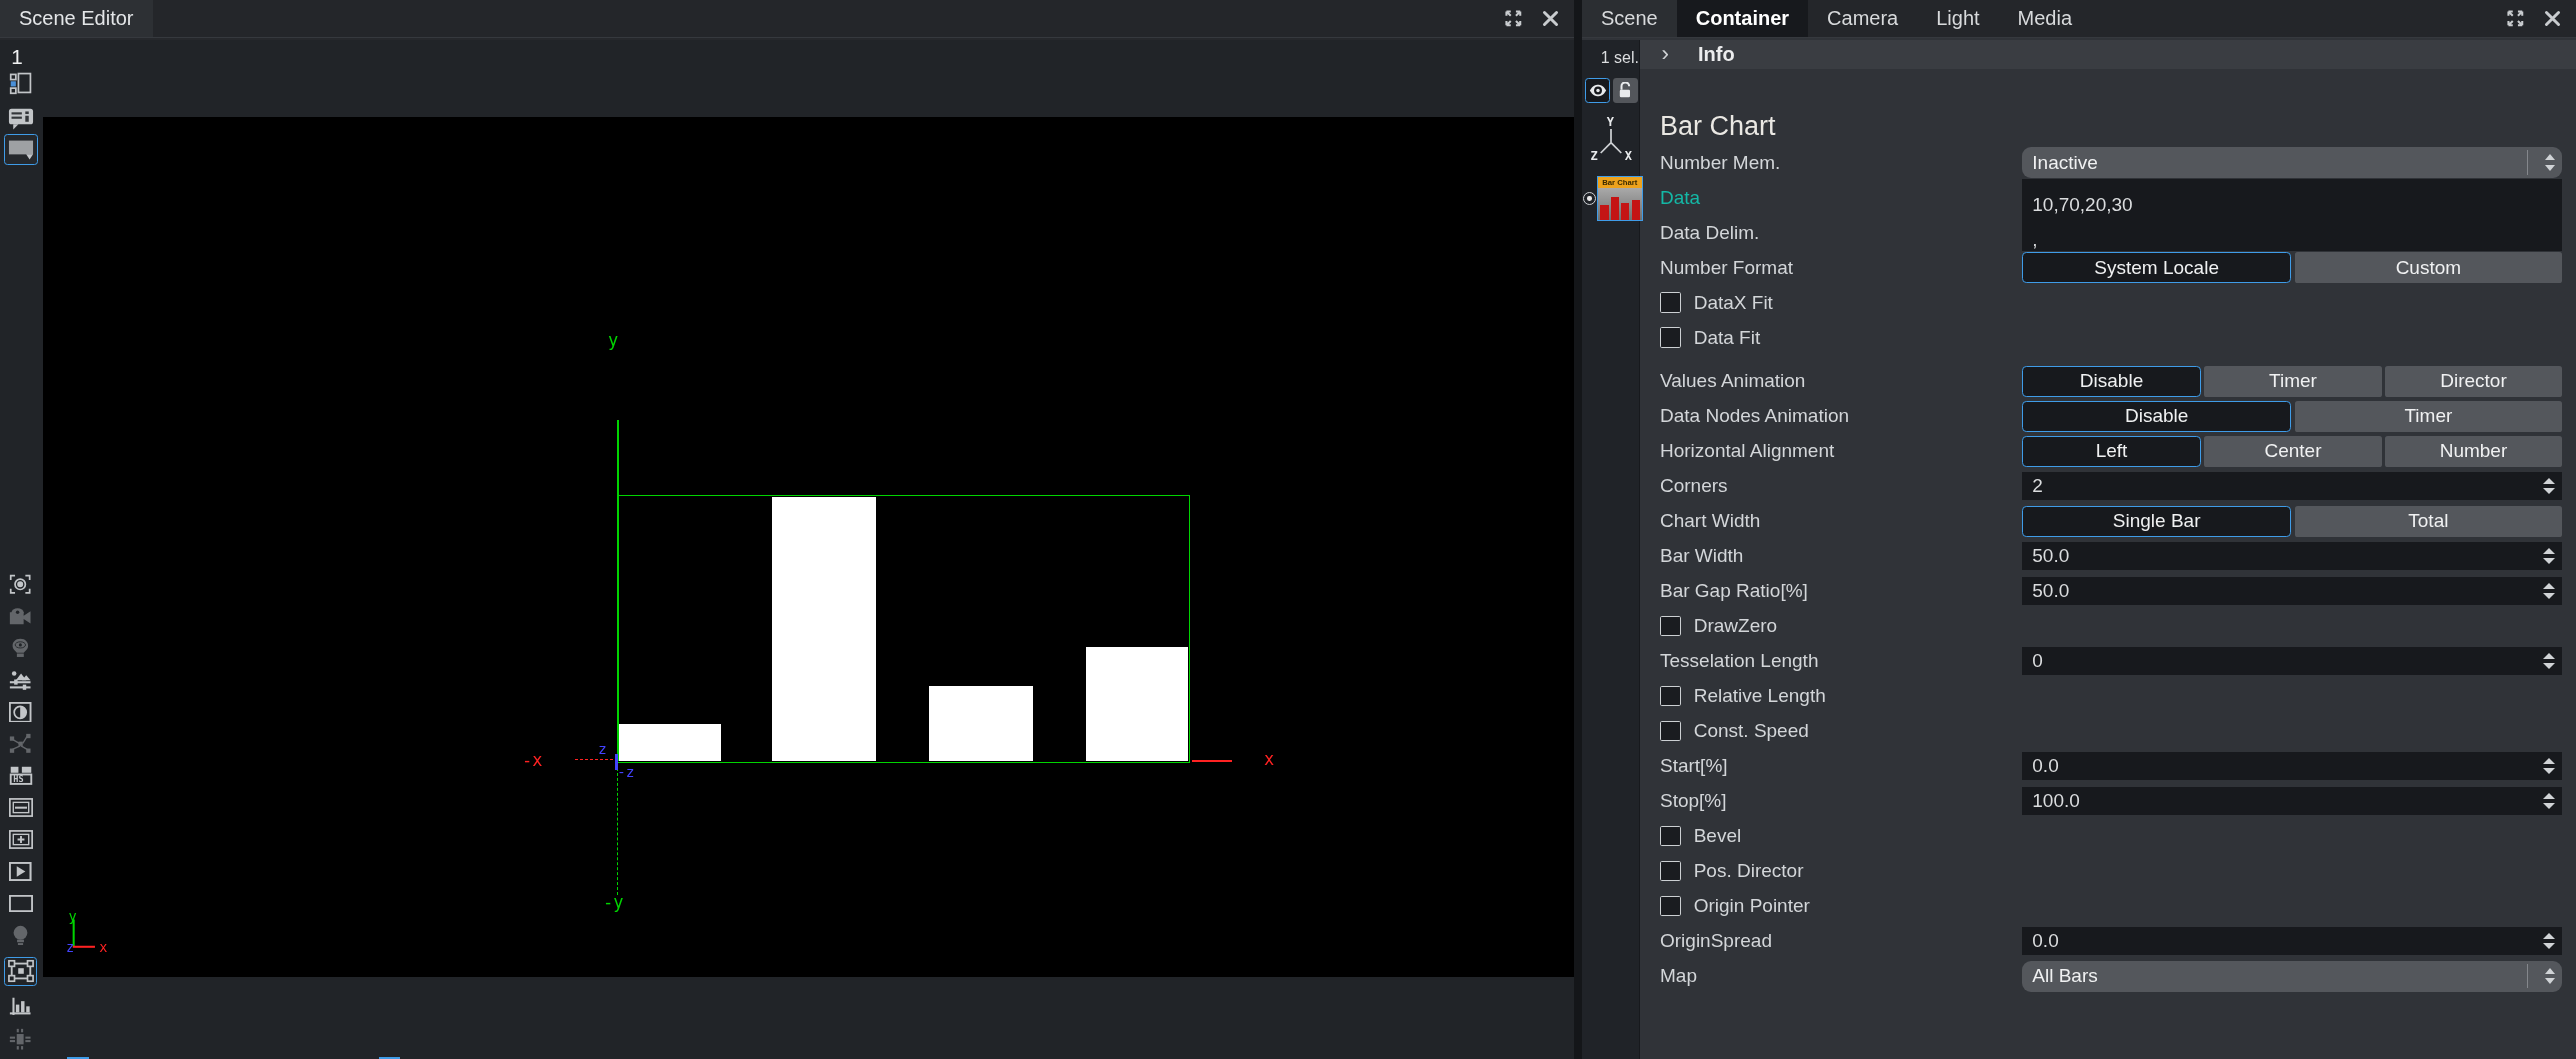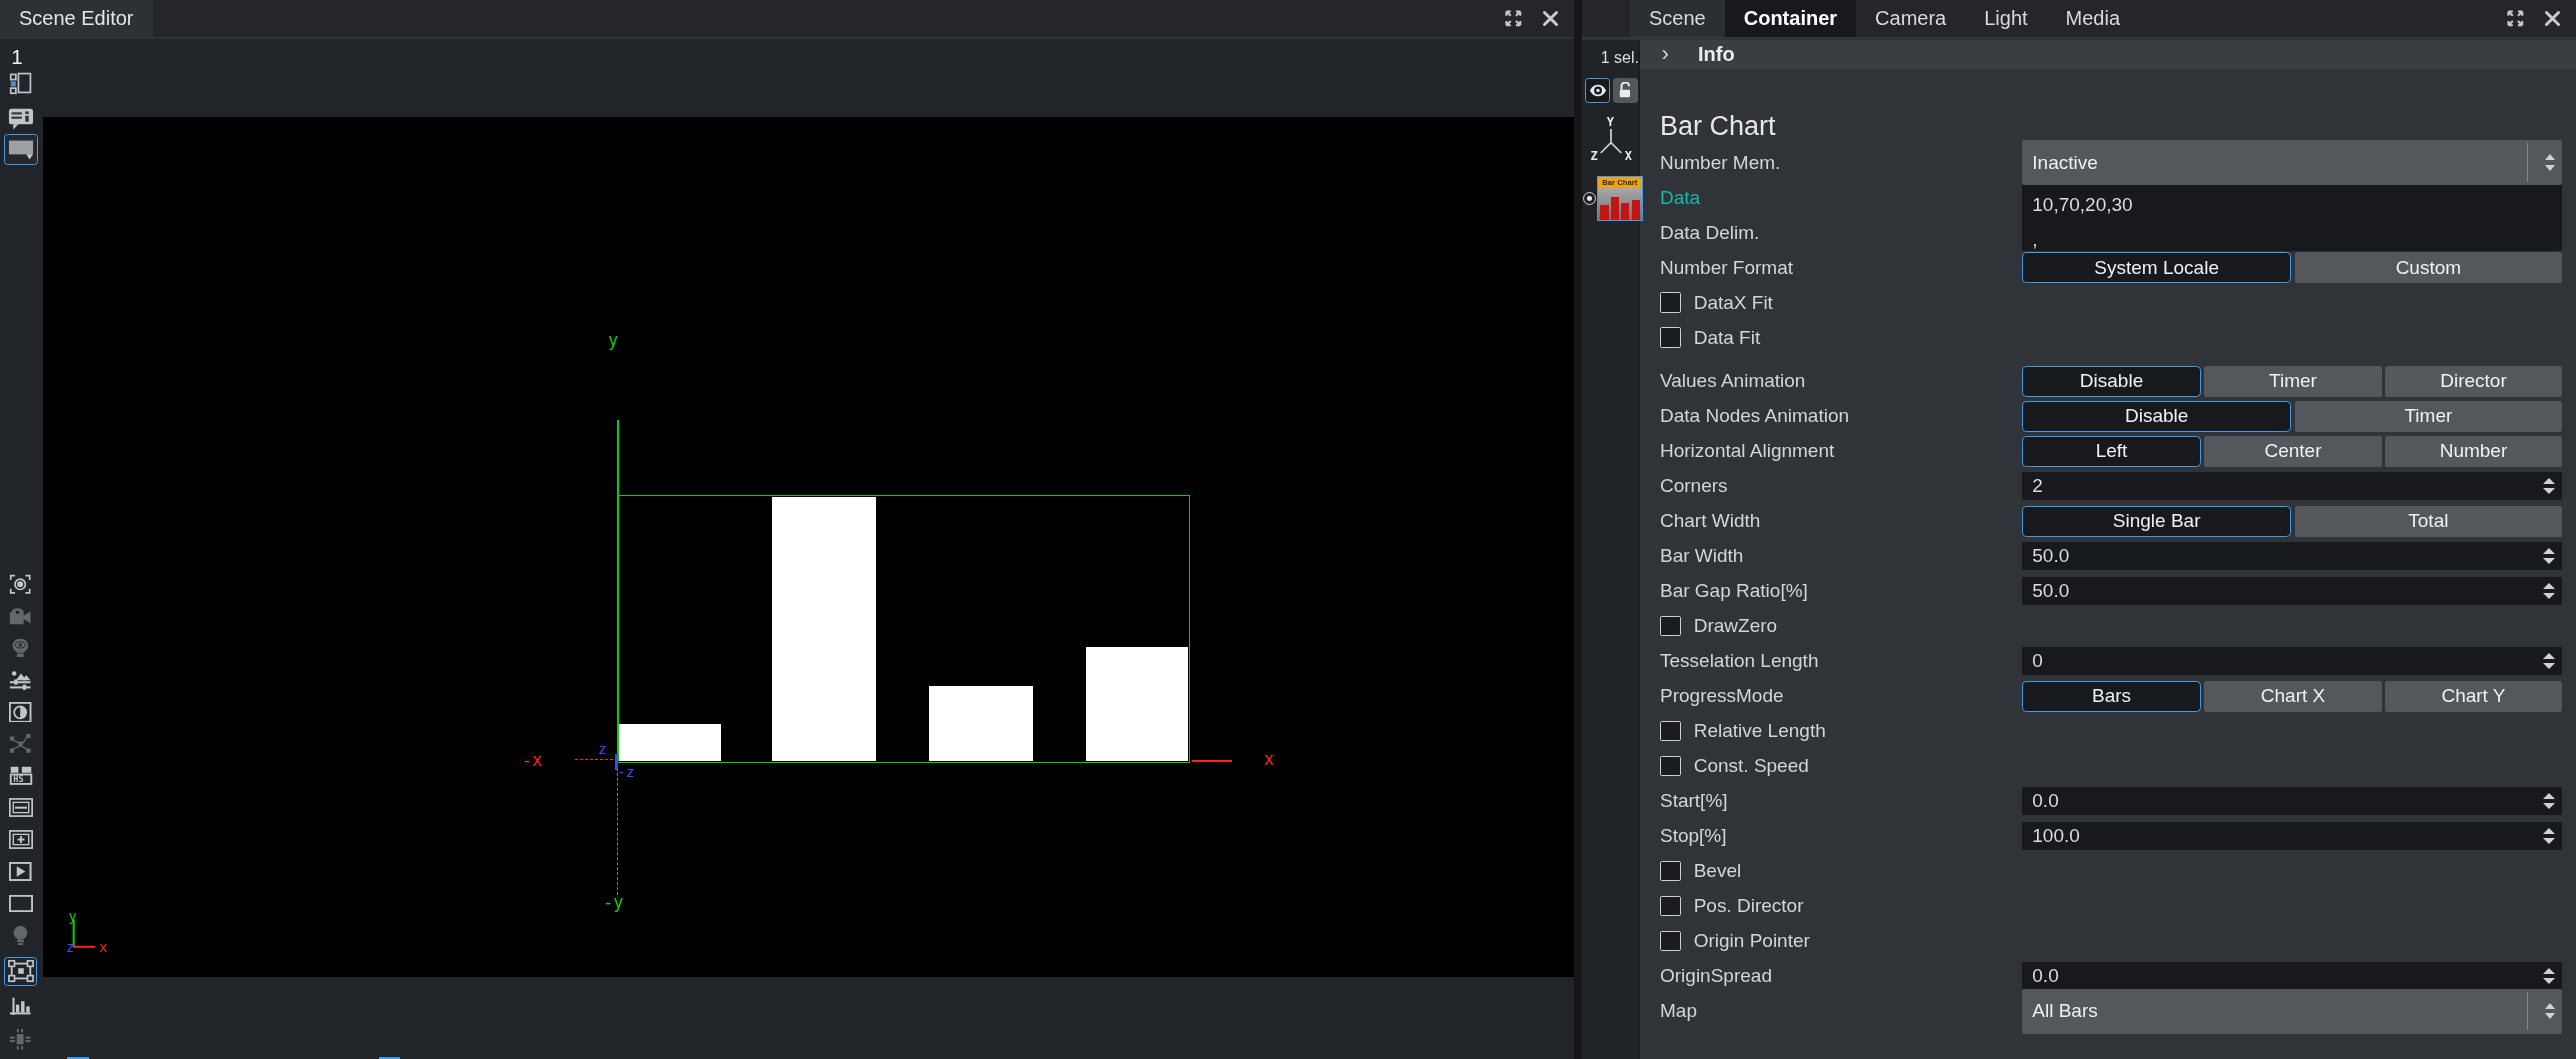--- a/index.html
+++ b/index.html
@@ -44,21 +44,21 @@
   .reddash  { position:absolute; left:532px; top:642px; width:38px; height:0; border-top:1.7px dashed #ff2222; }
   .bluetick { position:absolute; left:572px; top:637px; width:2.6px; height:15.5px; background:#4343ff; }
   .minigizmo { position:absolute; left:15.5px; top:794px; }
 
   
   .blue-mark { position:absolute; bottom:0; height:3.4px; background:#3f9ce8; }
 
   
   .panel-gap { position:absolute; left:1574px; top:0; width:8.6px; height:1060px; background:#141619; }
   .right-panel { position:absolute; left:1582px; top:0; width:994px; height:1060px; background:#303338; }
-  .tab-scene { background:#2b2e32;margin-left:48px; }
+  .tab-scene { background:#2b2e32; }
   .tab-container { background:#17191d; color:#ffffff; font-weight:bold; }
   .right-body { position:absolute; left:0; top:40px; right:0; bottom:0; display:flex; }
 
   .sel-strip { width:58px; background:#202328; border-right:1.7px solid #17191d; position:relative; flex:none; }
   .sel-count { position:absolute; top:8.6px; left:0; width:100%; text-align:right; font-size:16px; color:#dcdee0; }
   .strip-btns { position:absolute; top:38px; left:3.4px; display:flex; gap:2.6px; }
   .eye-btn { width:25px; height:25px; background:#17191d; border:1.7px solid #3f9ce8; border-radius:3.4px;
     display:flex; align-items:center; justify-content:center; }
   .lock-btn { width:25px; height:25px; background:#53565b; border-radius:3.4px;
     display:flex; align-items:center; justify-content:center; }
@@ -88,22 +88,22 @@
   .inputf { width:100%; height:37px; background:#17191d; color:#dadcde; font-size:19px;
     display:flex; align-items:flex-end; padding-left:10.3px; }
   .spin { position:relative; width:100%; height:27.6px; background:#17191d; color:#dadcde; font-size:19px;
     display:flex; align-items:center; padding-left:10.3px; }
   .arrows { position:absolute; right:6.9px; top:0; height:100%; display:flex; flex-direction:column;
     justify-content:center; gap:4.3px; }
   .au { width:0; height:0; border-left:6px solid transparent; border-right:6px solid transparent;
     border-bottom:6.9px solid #d0d3d6; }
   .ad { width:0; height:0; border-left:6px solid transparent; border-right:6px solid transparent;
     border-top:6.9px solid #d0d3d6; }
-  .drop { position:relative; width:100%; height:45px; background:#54575c; color:#f0f1f2; font-size:19px;
-    display:flex; align-items:center; padding-left:10.3px; border-radius:2px; }
+  .drop { position:relative; width:100%; height:31px; background:#54575c; color:#f0f1f2; font-size:19px;
+    display:flex; align-items:center; padding-left:10.3px; border-radius:9px; }
   .ddiv { position:absolute; right:34px; top:3.4px; bottom:3.4px; width:0.9px; background:#84878c; }
   .drop .au { border-bottom-width:6px; border-left-width:5.2px; border-right-width:5.2px; }
   .drop .ad { border-top-width:6px; border-left-width:5.2px; border-right-width:5.2px; }
 
   .segmented { width:100%; display:flex; gap:3.4px; height:31px; }
   .seg { flex:1; display:flex; align-items:center; justify-content:center; font-size:19px;
     color:#f0f1f2; background:#54575c; border-radius:2.6px; }
   .seg.selected { background:#17191d; border:1.7px solid #3f9ce8; border-radius:4.3px; }
 
   .cb { width:20.7px; height:20.7px; background:#1a1c20; border:1.7px solid #ccd0d3; border-radius:1.7px;
@@ -561,30 +561,20 @@
                 <div class="spin">
                   <span>0</span>
                   <span class="arrows">
                     <i class="au"></i>
                     <i class="ad"></i>
                   </span>
                 </div>
               </div>
           </div>
 
-          <div class="row">
-            <div class="lbl">ProgressMode</div>
-            <div class="ctl">
-                <div class="segmented">
-              <div class="seg selected">Bars</div>
-              <div class="seg">Chart X</div>
-              <div class="seg">Chart Y</div>
-            </div>
-              </div>
-          </div>
 
           <div class="row">
             <div class="cb"></div>
             <div class="cblbl">Relative Length</div>
           </div>
 
           <div class="row">
             <div class="cb"></div>
             <div class="cblbl">Const. Speed</div>
           </div>

